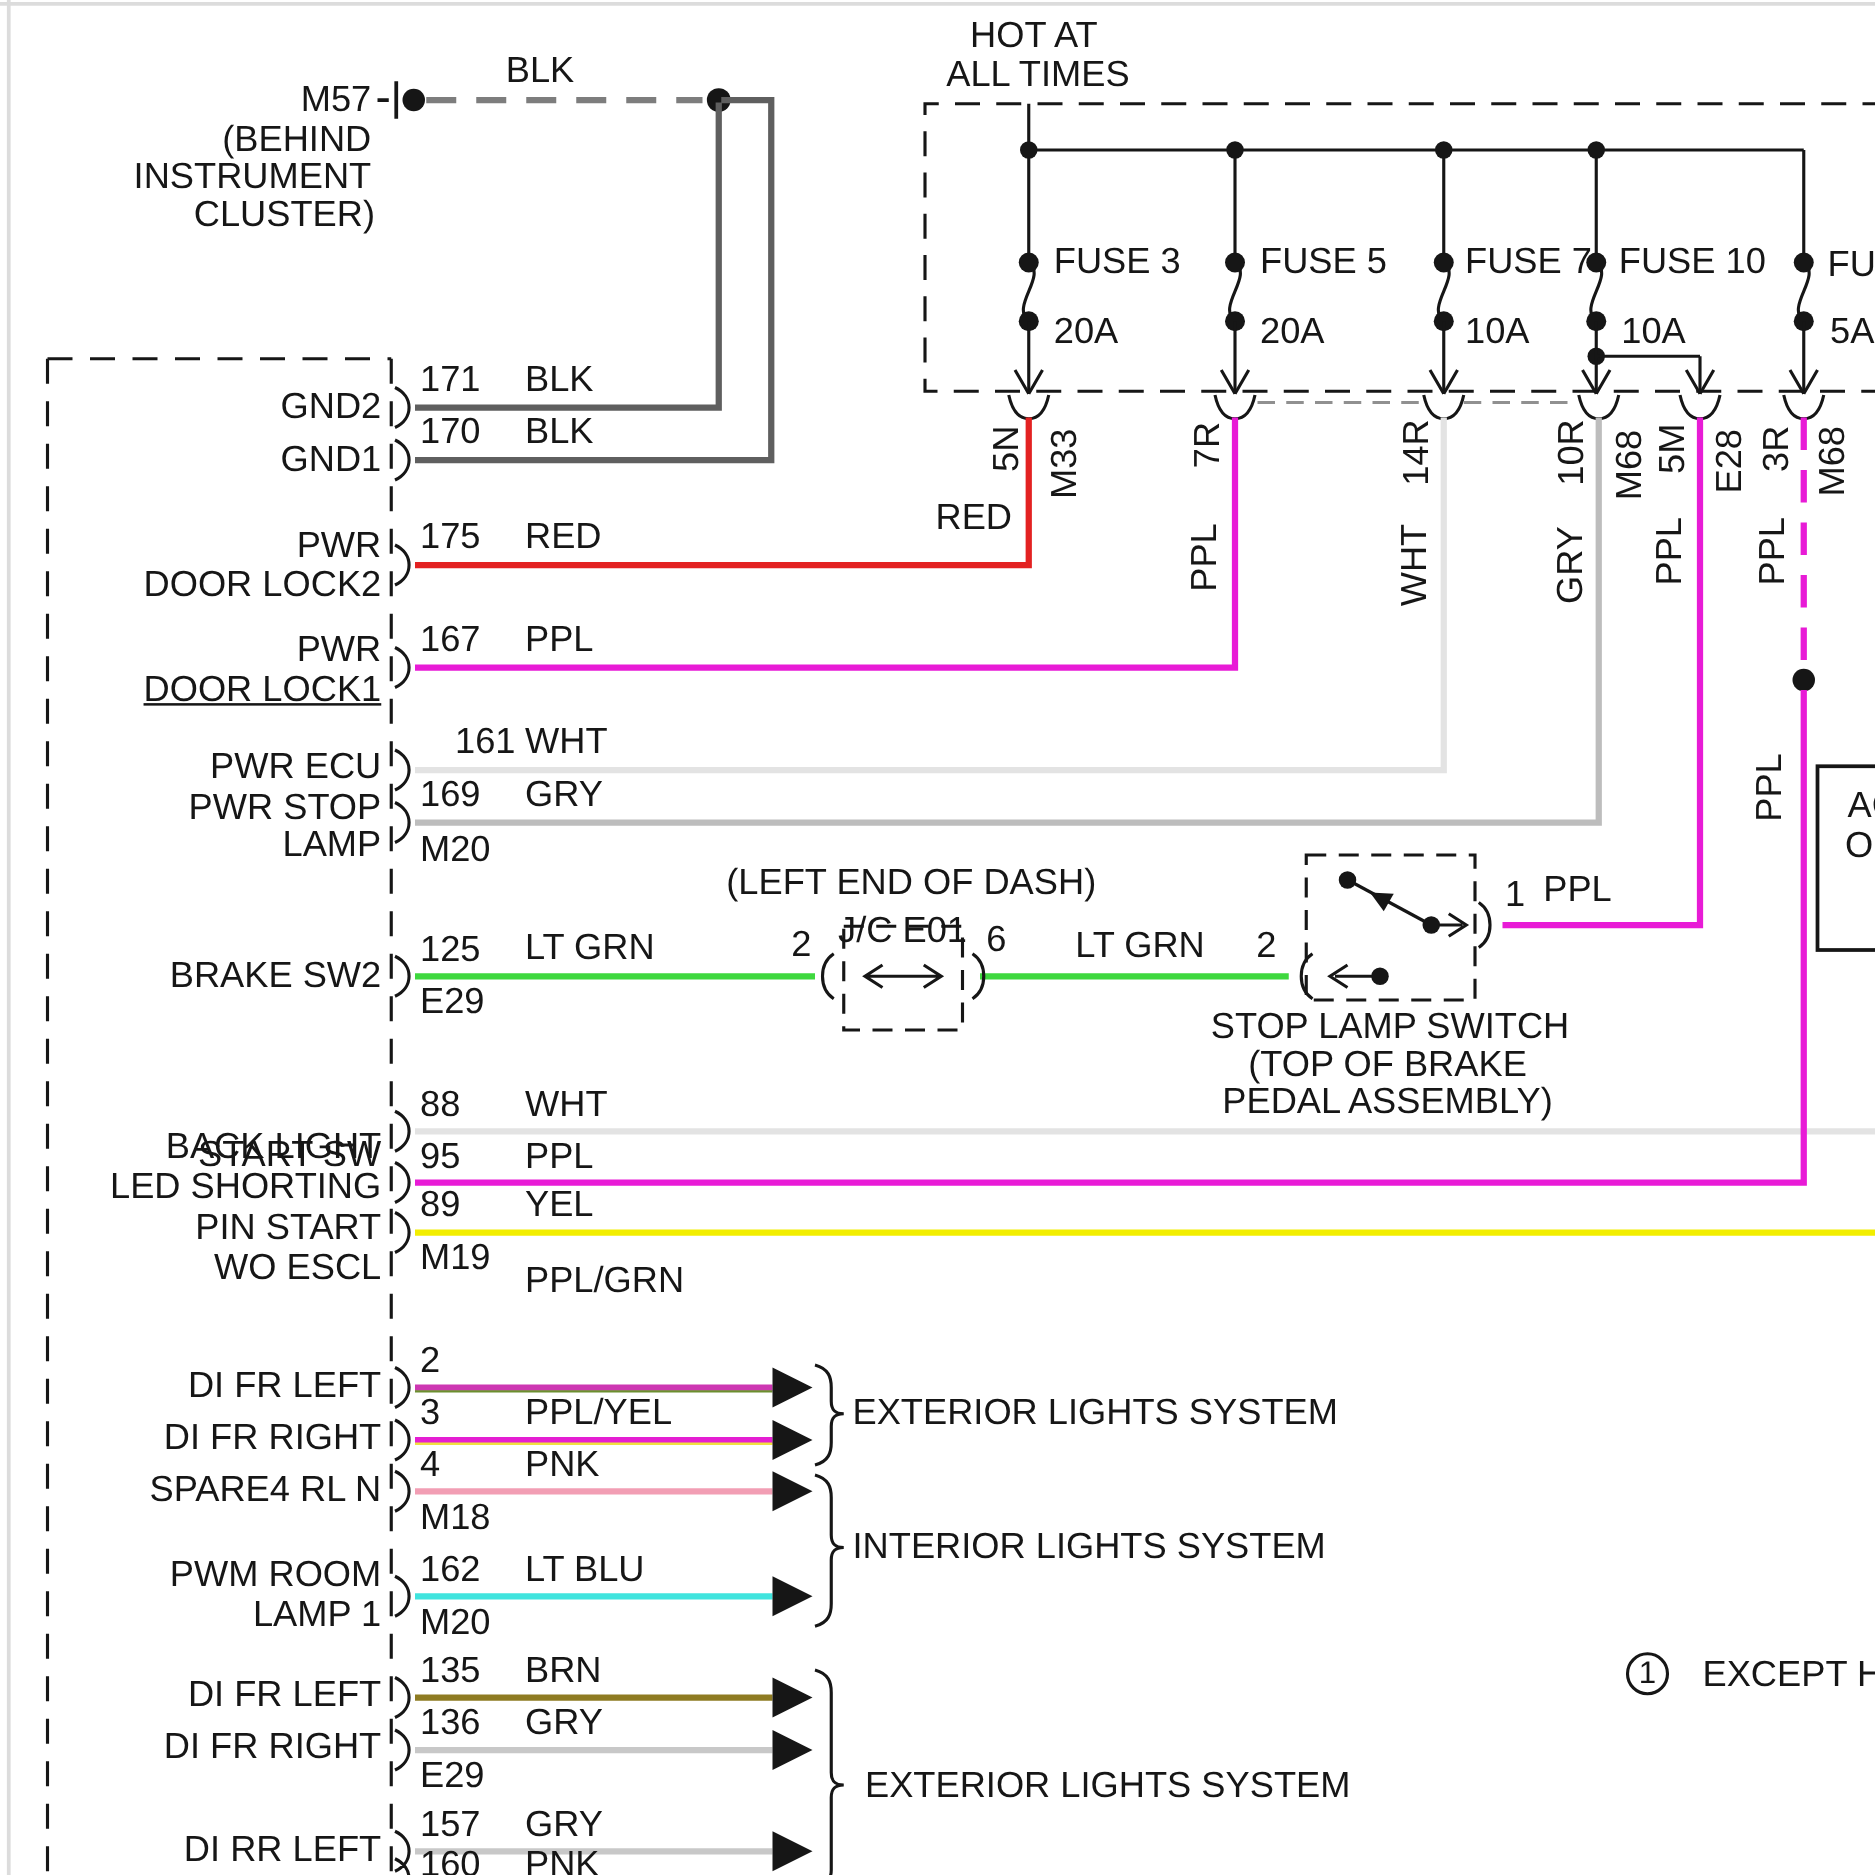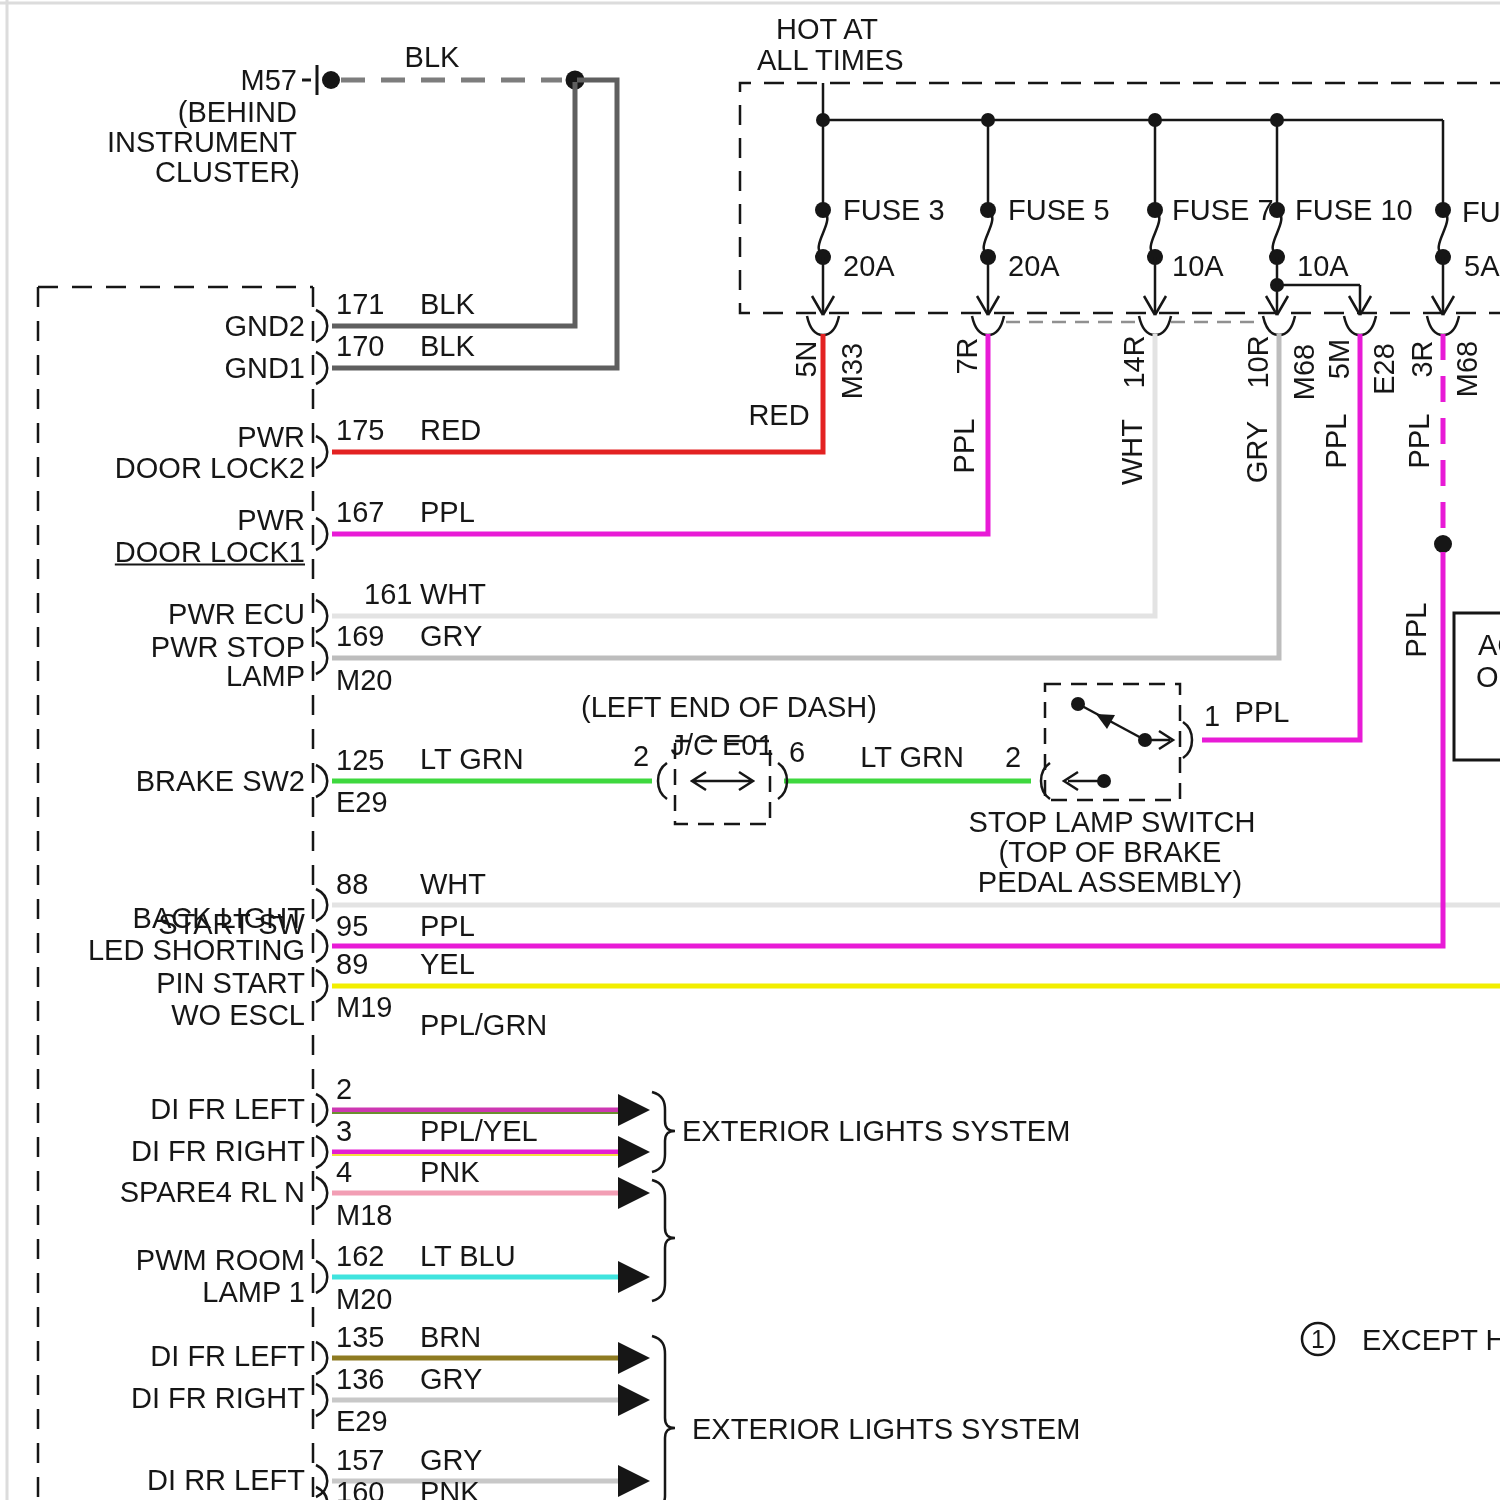--- a/index.html
+++ b/index.html
@@ -259,20 +259,21 @@
   <div class="t cx" style="left:912px;top:757px;">LT GRN</div>
 
   <div class="t cx" style="left:1013px;top:757px;">2</div>
   <div class="t cx" style="left:1212px;top:716px;">1</div>
   <div class="t cx" style="left:1262px;top:712px;">PPL</div>
   <div class="t cx" style="left:1112px;top:822px;">STOP LAMP SWITCH</div>
   <div class="t cx" style="left:1110px;top:852px;">(TOP OF BRAKE</div>
   <div class="t cx" style="left:1110px;top:882px;">PEDAL ASSEMBLY)</div>
 
   <div class="t ly" style="left:682px;top:1131px;">EXTERIOR LIGHTS SYSTEM</div>
+  <div class="t ly" style="left:682px;top:1238px;">INTERIOR LIGHTS SYSTEM</div>
   <div class="t ly" style="left:692px;top:1429px;">EXTERIOR LIGHTS SYSTEM</div>
 
   <div class="t ly" style="left:1478px;top:645px;">AC</div>
   <div class="t ly" style="left:1476px;top:677px;">O</div>
 
   <div class="t cx small" style="left:1318px;top:1339px;">1</div>
   <div class="t ly" style="left:1362px;top:1340px;">EXCEPT HY</div>
 
 </div>
 

